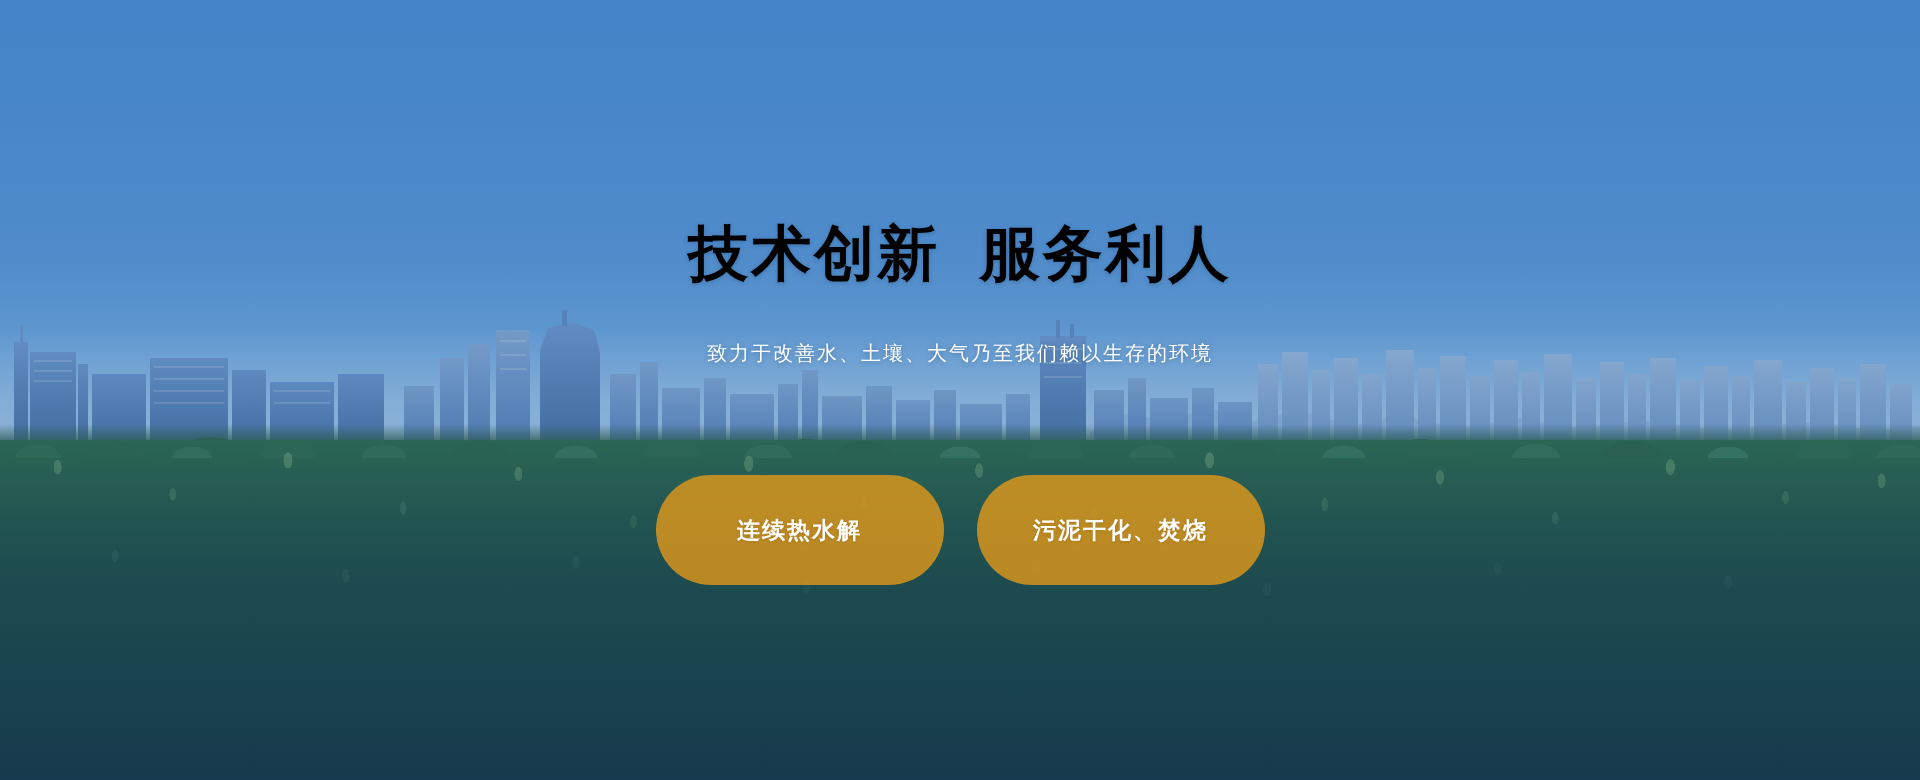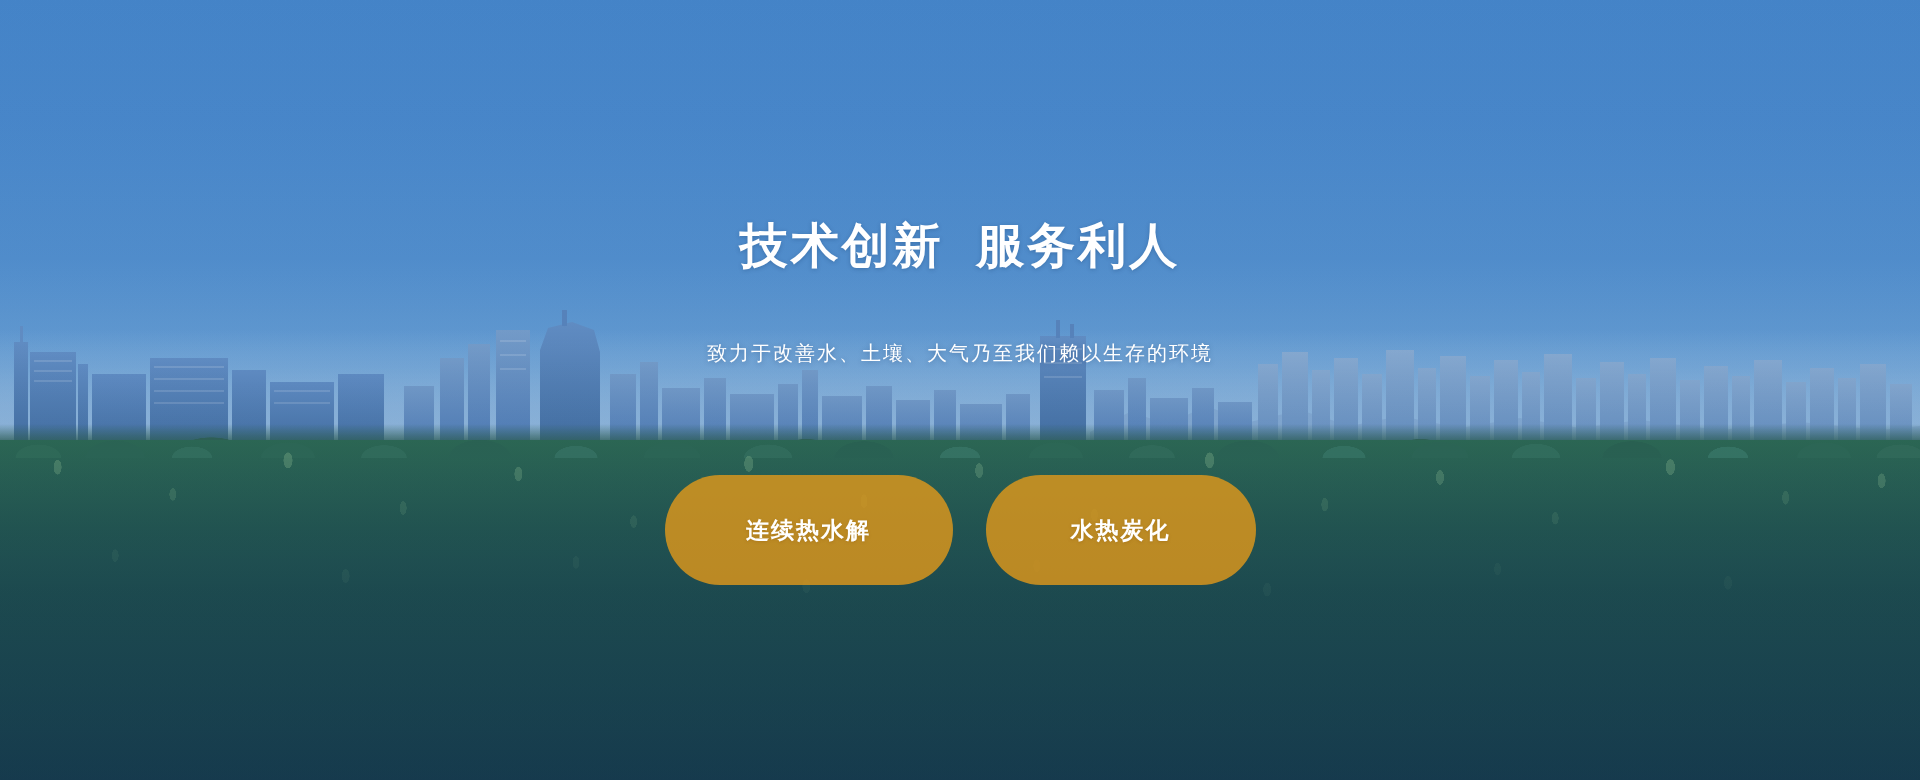--- a/index.html
+++ b/index.html
@@ -210,23 +210,23 @@
     position:absolute;
     inset:0;
     z-index:6;
   }
 
   .hero-title {
     position:absolute;
     top:216px;
     left:0; right:0;
     text-align:center;
-    font-size:48px;
+    font-size:60px;
     font-weight:bold;
-    color:#ffffff;
+    color:#000000;
     letter-spacing:3px;
     line-height:1.25;
     white-space:pre;
     text-shadow:0 1px 4px rgba(20,56,104,.30);
   }
 
   .hero-subtitle {
     position:absolute;
     top:340px;
     left:0; right:0;
@@ -414,17 +414,17 @@
   <div class="blue-wash"></div>
 
   <div class="hero-content">
 
     <div class="hero-title">技术创新  服务利人</div>
 
     <div class="hero-subtitle">致力于改善水、土壤、大气乃至我们赖以生存的环境</div>
 
     <div class="pill-row">
       <div class="pill pill-1">连续热水解</div>
-      <div class="pill pill-2">水热炭化</div>
+      <div class="pill pill-3">污泥干化、焚烧</div>
     </div>
 
   </div>
 </div>
 
 </body></html>

